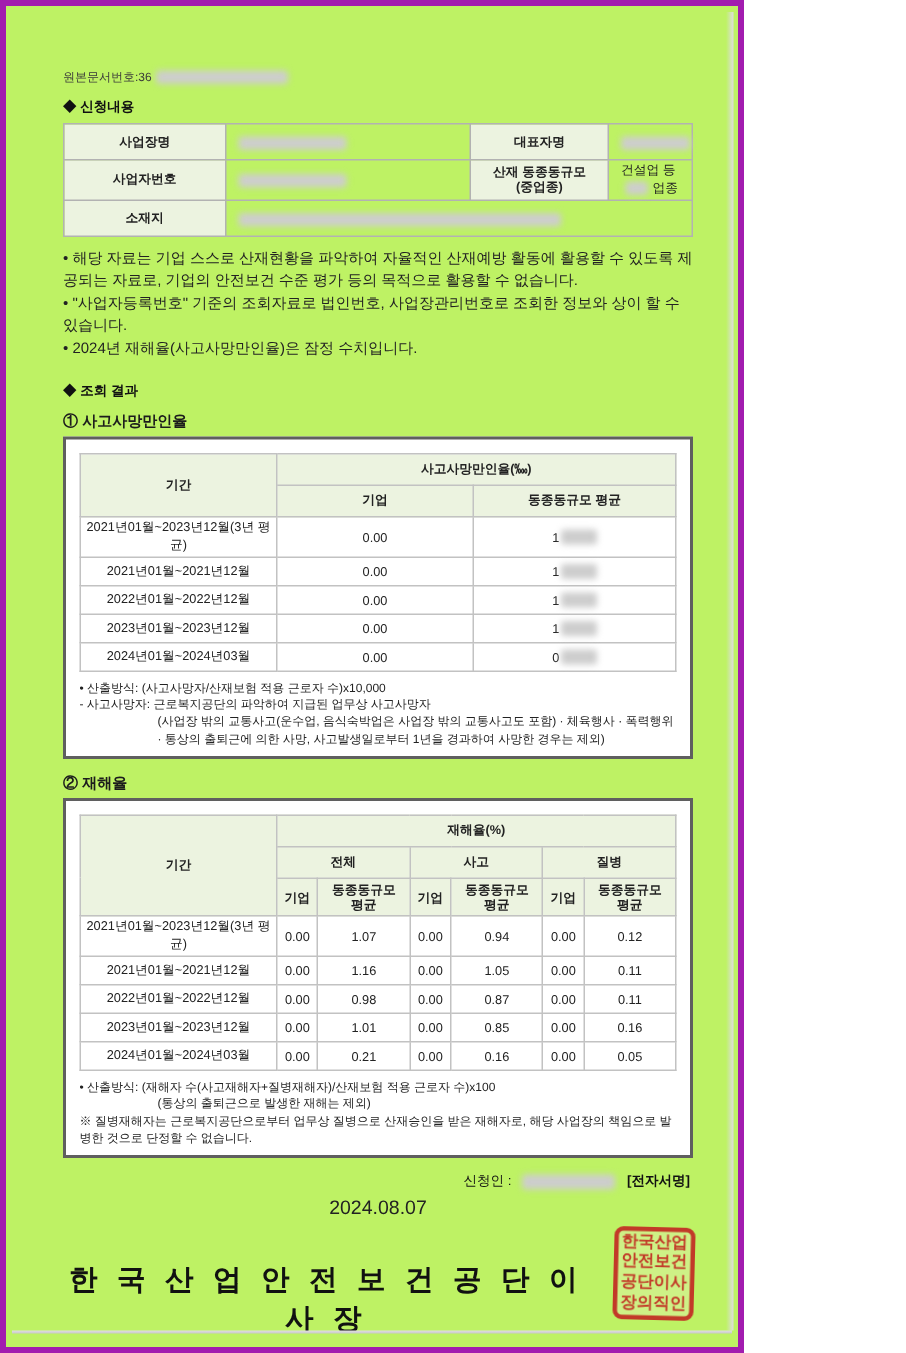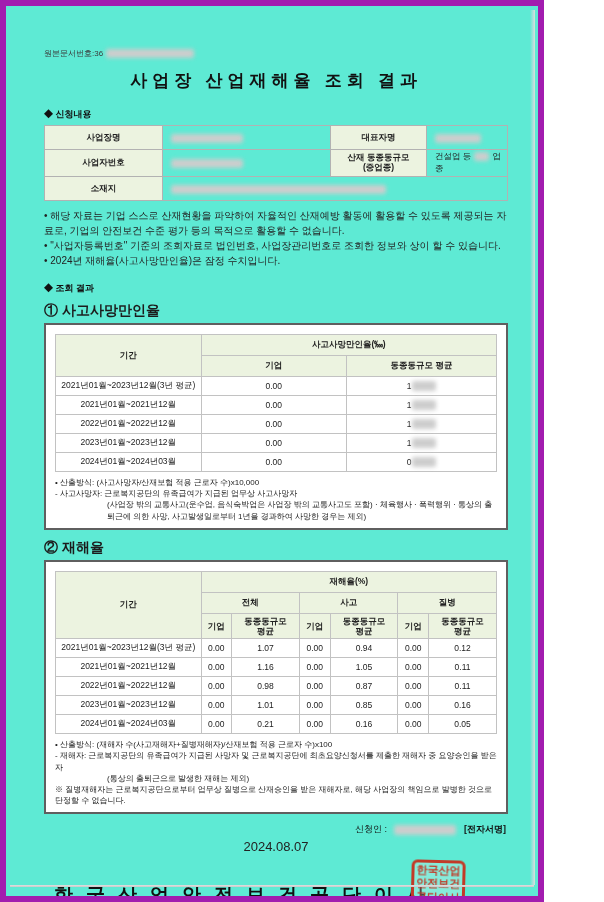--- a/index.html
+++ b/index.html
@@ -1,17 +1,17 @@
 <!DOCTYPE html>
 <html><head>
 <meta charset="utf-8">
 <style>
   html,body{margin:0;padding:0;background:#fff;}
-  .page{position:relative;width:544px;height:902px;box-sizing:border-box;border:6px solid #a21caf;
-        background:#5eead4;font-family:"Liberation Sans",sans-serif;color:#1c1c1c;overflow:hidden;}
+  .page{position:relative;width:496px;height:902px;box-sizing:border-box;border:4px solid #a21caf;
+        background:#bef264;font-family:"Liberation Sans",sans-serif;color:#1c1c1c;overflow:hidden;}
   .content{padding:42px 30px 0 38px;}
   
   .doc-number{font-size:8px;color:#3a3a3a;display:flex;align-items:center;gap:3px;}
   .title{text-align:center;font-family:"Liberation Serif",serif;font-weight:bold;font-size:17px;
          letter-spacing:5px;margin:10px 0 16px 0;color:#111;}
   .section-head{font-size:9px;font-weight:bold;margin:8px 0 4px 0;color:#111;}
   
   .blur{display:inline-block;background:#cdcdcd;filter:blur(2px);border-radius:2px;vertical-align:middle;}
   .b-doc{width:88px;height:9px;}
   .b-val{width:72px;height:9px;}
@@ -22,21 +22,21 @@
   .b-sign{width:62px;height:10px;margin:0 5px;}
   
   table{border-collapse:collapse;width:100%;}
   .app-table td{border:1px solid #b2b2b2;height:21px;font-size:8.5px;}
   .app-table td.lbl{background:#ecf3e0;text-align:center;font-weight:bold;color:#222;line-height:1.15;}
   .app-table td.val{padding-left:8px;color:#222;}
   
   .app-notes{margin-top:7px;}
   .app-note{font-size:10px;line-height:1.5;color:#222;}
   
-  .result-caption{font-size:14px;font-weight:bold;margin:7px 0 3px 0;}
+  .result-caption{font-size:10px;font-weight:bold;margin:7px 0 3px 0;}
   .result-box{border:2px solid #5f5f5f;padding:9px 9px 6px 9px;margin-bottom:3px;background:#fff;}
   .rtable th,.rtable td{border:1px solid #c2c2c2;font-size:8.5px;text-align:center;color:#222;}
   .rtable th{background:#ecf3e0;font-weight:bold;height:18px;}
   .rtable td{height:16px;}
   .rtable .sub{white-space:pre-line;line-height:1.2;padding:2px 0;}
   .notes{margin-top:5px;}
   .note{font-size:8px;line-height:1.4;color:#222;}
   .note-indent{padding-left:52px;}
   
   .sign-row{text-align:right;font-size:9px;margin:9px 2px 0 0;color:#111;}
@@ -61,21 +61,20 @@
 <body>
 
 <div class="page">
   <div class="content">
 
     <div class="doc-number">
       <span>원본문서번호:36</span>
       <span class="blur b-doc"></span>
     </div>
 
-    <div class="title">사업장 산업재해율 조회 결과</div>
 
     <div class="section-head">◆ 신청내용</div>
 
     <table class="app-table">
       <colgroup>
           <col style="width:118px">
           <col style="width:168px">
           <col style="width:96px">
           <col>
         </colgroup>
@@ -153,21 +152,21 @@
    </tr>
             <tr>
      <td>2024년01월~2024년03월</td>
      <td>0.00</td>
      <td>0<span class="blur b-avg"></span></td>
    </tr>
           </tbody>
       </table>
       <div class="notes">
           <div class="note ">• 산출방식: (사고사망자/산재보험 적용 근로자 수)x10,000</div>
-          <div class="note ">- 사고사망자: 근로복지공단의 유족급여가 지급된 업무상 사고사망자</div>
+          <div class="note ">- 사고사망자: 근로복지공단의 파악하여 지급된 업무상 사고사망자</div>
           <div class="note note-indent">(사업장 밖의 교통사고(운수업, 음식숙박업은 사업장 밖의 교통사고도 포함) · 체육행사 · 폭력행위 · 통상의 출퇴근에 의한 사망, 사고발생일로부터 1년을 경과하여 사망한 경우는 제외)</div>
         </div>
     </div>
 
     <div class="result-caption" style="margin-top:9px;">② 재해율</div>
     <div class="result-box">
       <table class="rtable">
         <colgroup>
             <col style="width:33%">
             <col>
@@ -242,21 +241,20 @@
               <td>0.21</td>
               <td>0.00</td>
               <td>0.16</td>
               <td>0.00</td>
               <td>0.05</td>
             </tr>
           </tbody>
       </table>
       <div class="notes">
           <div class="note ">• 산출방식: (재해자 수(사고재해자+질병재해자)/산재보험 적용 근로자 수)x100</div>
-          <div class="note ">- 재해자: 근로복지공단의 유족급여가 지급된 사망자 및 근로복지공단에 최초요양신청서를 제출한 재해자 중 요양승인을 받은 자</div>
           <div class="note note-indent">(통상의 출퇴근으로 발생한 재해는 제외)</div>
           <div class="note ">※ 질병재해자는 근로복지공단으로부터 업무상 질병으로 산재승인을 받은 재해자로, 해당 사업장의 책임으로 발병한 것으로 단정할 수 없습니다.</div>
         </div>
     </div>
 
     <div class="sign-row">
       <span>신청인 :</span>
       <span class="blur b-sign"></span>
       <span class="esign">[전자서명]</span>
     </div>

